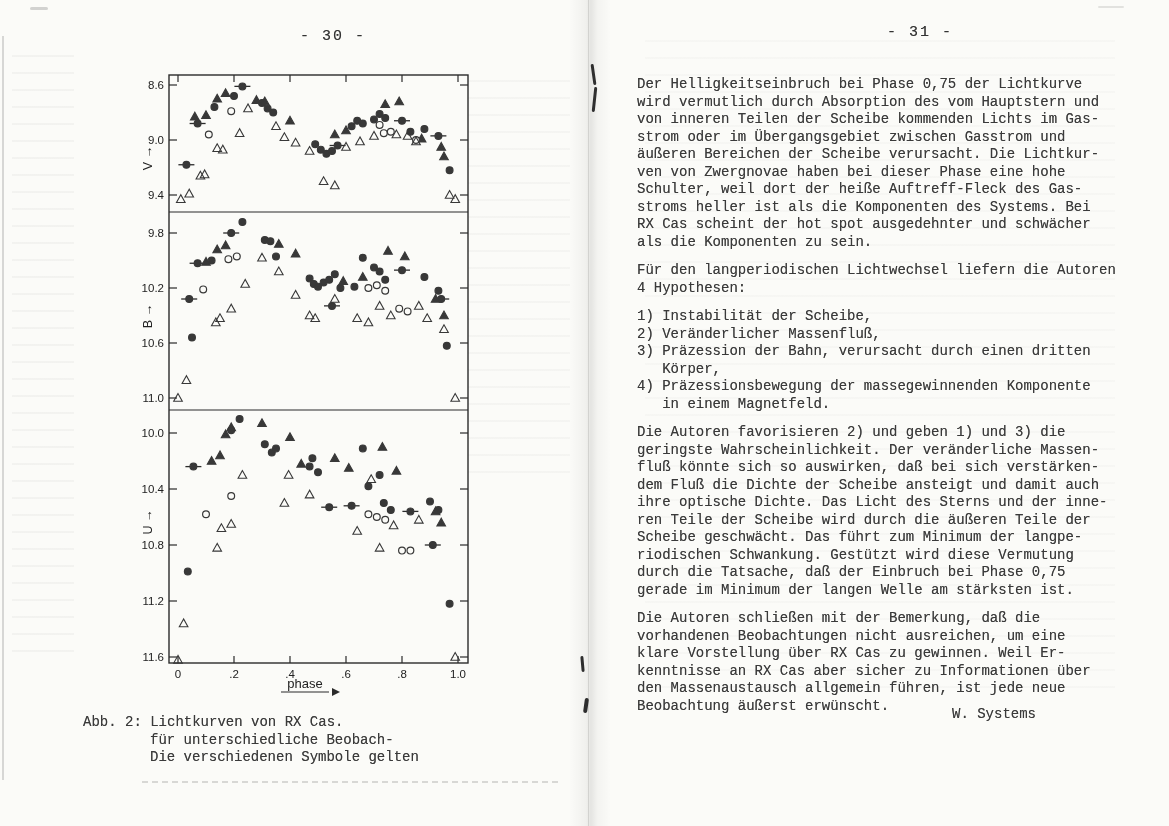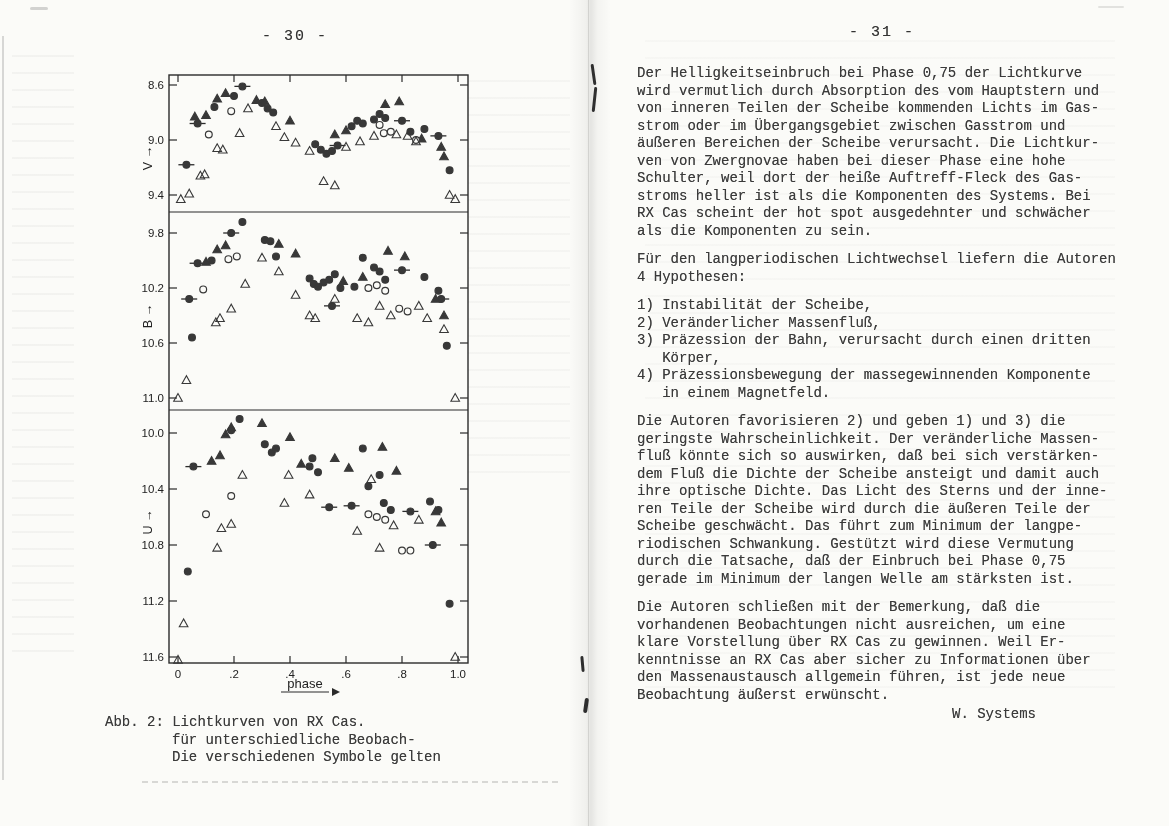--- a/index.html
+++ b/index.html
@@ -1,26 +1,26 @@
 <!DOCTYPE html>
 <html><head>
 <meta charset="utf-8">
 <style>
   html,body{margin:0;padding:0;background:#e8e8e4;}
   #scan{position:relative;width:1169px;height:826px;background:#fbfbf8;overflow:hidden;
         font-family:"Liberation Mono","DejaVu Sans Mono",monospace;color:#3a3a3a;}
   .tw{font-size:14px;line-height:17.5px;white-space:pre;text-shadow:0 0 0.5px rgba(40,40,40,.55);}
-  .page-num{position:absolute;font-size:15px;letter-spacing:2px;color:#333;text-shadow:0 0 0.5px rgba(40,40,40,.5);}
+  .page-num{position:absolute;font-size:15px;letter-spacing:2px;color:#333;text-shadow:0 0 0.5px rgba(40,40,40,.5);margin-left:38px;}
   #left-page-num{left:262px;top:28px;}
   #right-page-num{left:849px;top:24px;text-align:center;}
-  #right-text{position:absolute;left:637px;top:65px;width:488px;}
+  #right-text{position:absolute;left:637px;top:76px;width:488px;}
   #right-text .para{margin:0 0 11px 0;}
   #right-text .line{white-space:pre;}
   #signature{position:absolute;left:952px;top:706px;}
-  #caption{position:absolute;left:105px;top:714px;font-size:14px;line-height:19.5px;}
+  #caption{position:absolute;left:83px;top:714px;font-size:14px;line-height:19.5px;}
   #caption .cap-line{white-space:pre;}
   #caption .indent{margin-left:67px;}
   #figure-svg{position:absolute;left:0;top:0;}
   .ghost{position:absolute;opacity:.05;pointer-events:none;
          background:repeating-linear-gradient(180deg,#555 0 2px,transparent 2px 17px);}
   .gutter{position:absolute;left:569px;top:0;width:42px;height:826px;pointer-events:none;
           background:linear-gradient(90deg,rgba(0,0,0,0) 0%,rgba(0,0,0,.045) 40%,rgba(0,0,0,.09) 52%,rgba(0,0,0,.03) 68%,rgba(0,0,0,0) 100%);}
   .fold-line{position:absolute;left:588px;top:0;width:1px;height:826px;background:rgba(0,0,0,.10);}
   .mark{position:absolute;background:#2e2e2e;border-radius:2px;}
   .edge-line{position:absolute;left:2px;top:36px;width:2px;height:744px;background:rgba(0,0,0,.14);}

